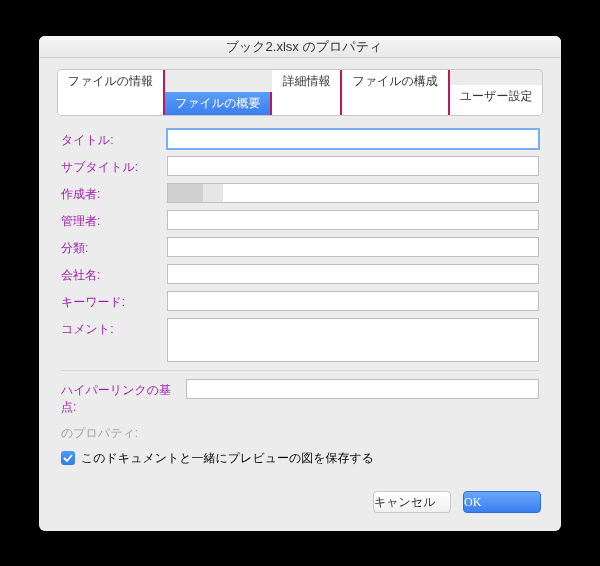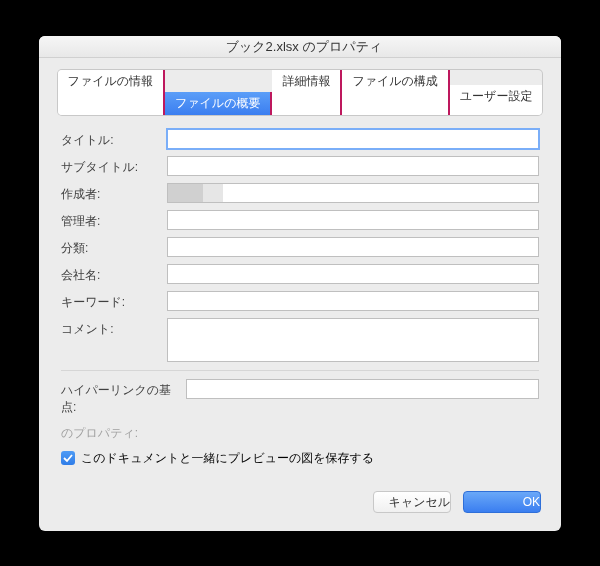--- a/index.html
+++ b/index.html
@@ -61,21 +61,21 @@
     padding: 6px 22px 8px;
   }
   .row {
     display: flex;
     align-items: flex-start;
     margin-bottom: 7px;
   }
   .row label {
     width: 106px;
     text-align: left;
-    color: #404040;
+    color: #a21caf;
     padding-top: 3px;
     font-size: 12px;
   }
   .row input[type=text] {
     flex: 1;
     height: 20px;
     border: 1px solid #bfbfbf;
     background: #fff;
     padding: 0 4px;
     font-size: 12px;
@@ -128,23 +128,24 @@
     display: flex;
     justify-content: flex-end;
     gap: 12px;
     padding: 14px 20px 18px;
   }
   .btn {
     min-width: 78px;
     height: 22px;
     border-radius: 4px;
     font-size: 12px;
-    text-align: right;
+    text-align: left;
     line-height: 20px;
     cursor: default;
+    font-family: Liberation Serif, serif;
   }
   .btn.cancel {
     background: linear-gradient(#ffffff, #f0f0f0);
     border: 1px solid #c8c8c8;
     color: #333;
   }
   .btn.ok {
     background: linear-gradient(#6aa8f8, #3a7ef0);
     border: 1px solid #2f6fd8;
     color: #fff;

